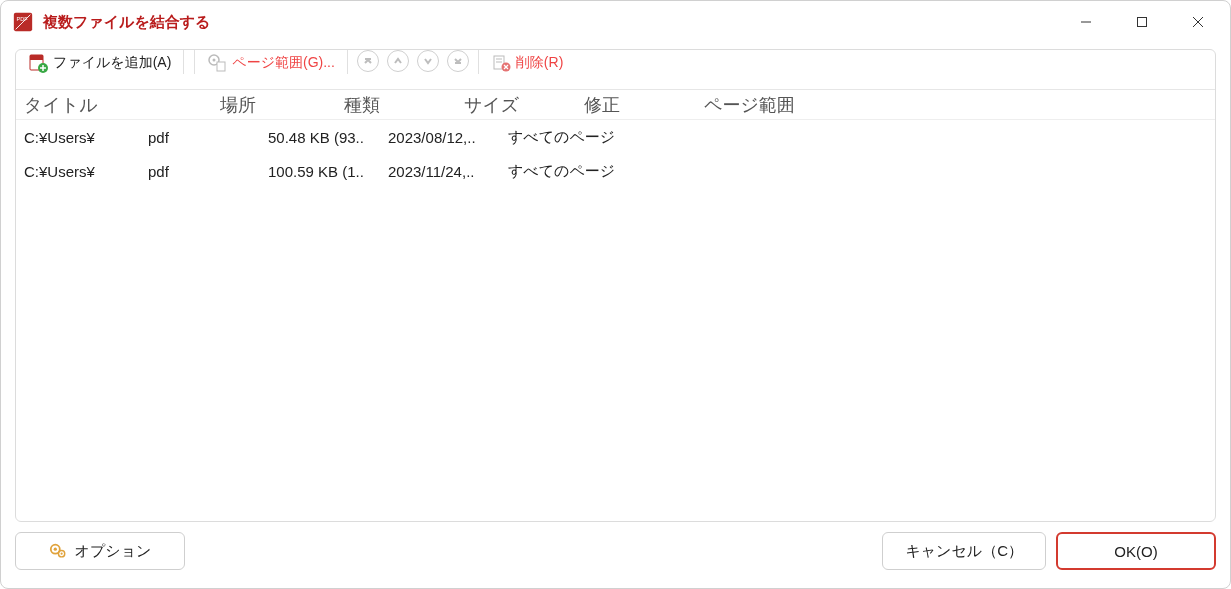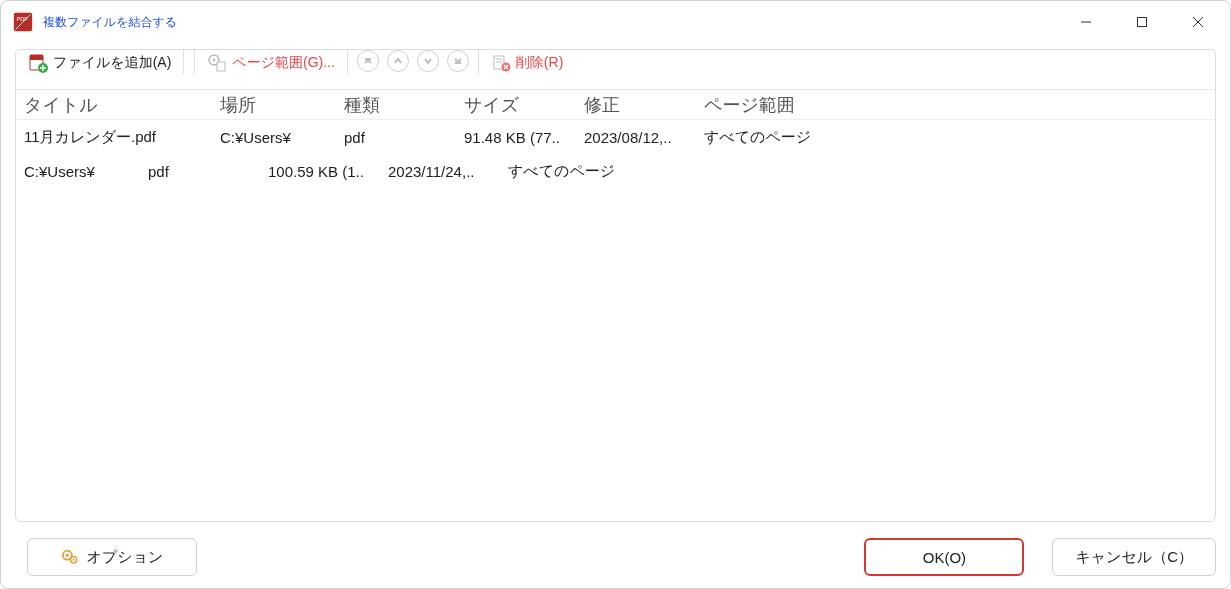--- a/index.html
+++ b/index.html
@@ -26,22 +26,23 @@
     padding: 0 4px 0 10px;
     user-select: none;
   }
   .titlebar .app-icon {
     width: 24px; height: 24px;
     margin-right: 8px;
     display: flex; align-items: center; justify-content: center;
   }
   .titlebar .title {
     flex: 0 0 auto;
-    font-size: 12px;
-    color: #1d4ed8;
+    font-size: 15px;
+    color: #b91c1c;
+    font-weight: bold;
   }
   .titlebar .spacer { flex: 1; }
   .win-controls { display: flex; }
   .win-btn {
     width: 56px; height: 40px;
     display: flex; align-items: center; justify-content: center;
     color: #555;
   }
   .win-btn svg { width: 12px; height: 12px; stroke: #333; stroke-width: 1; fill: none; }
   .win-btn.close svg { width: 14px; height: 14px; }
@@ -126,23 +127,23 @@
     height: 34px;
     align-items: center;
     font-size: 15px;
     color: #222;
   }
 
   
   .footer {
     height: 56px;
     display: flex;
-    align-items: flex-end;
-    padding: 0 14px 12px 26px;
-    gap: 28px;
+    align-items: flex-start;
+    padding: 0 14px 12px 14px;
+    gap: 10px;
   }
   .footer .spacer { flex: 1; }
   .btn {
     height: 38px;
     padding: 0 22px;
     border: 1px solid #cfcfcf;
     border-radius: 6px;
     background: #fff;
     display: flex;
     align-items: center;
@@ -263,24 +264,23 @@
     <div class="col title">タイトル</div>
     <div class="col loc">場所</div>
     <div class="col type">種類</div>
     <div class="col size">サイズ</div>
     <div class="col mod">修正</div>
     <div class="col range">ページ範囲</div>
   </div>
 
   <div class="rows">
     <div class="row">
-      <div class="col title">11月カレンダー.pdf</div>
       <div class="col loc">C:¥Users¥</div>
       <div class="col type">pdf</div>
-      <div class="col size">91.48 KB (77..</div>
+      <div class="col size">50.48 KB (93..</div>
       <div class="col mod">2023/08/12,..</div>
       <div class="col range">すべてのページ</div>
     </div>
     <div class="row">
       <div class="col loc">C:¥Users¥</div>
       <div class="col type">pdf</div>
       <div class="col size">100.59 KB (1..</div>
       <div class="col mod">2023/11/24,..</div>
       <div class="col range">すべてのページ</div>
     </div>
@@ -295,19 +295,19 @@
           <circle cx="7" cy="8" r="5" fill="none" stroke="#e0a23b" stroke-width="2"></circle>
           <circle cx="7" cy="8" r="1.8"></circle>
           <circle cx="14" cy="13" r="3.5" fill="none" stroke="#e0a23b" stroke-width="1.6"></circle>
           <circle cx="14" cy="13" r="1.2"></circle>
         </g>
       </svg>
     </span>
     <span>オプション</span>
   </div>
   <span class="spacer"></span>
+  <div class="btn cancel">
+    <span>キャンセル（C）</span>
+  </div>
   <div class="btn primary">
     <span>OK(O)</span>
   </div>
-  <div class="btn cancel">
-    <span>キャンセル（C）</span>
-  </div>
 </div>
 
 </body></html>

